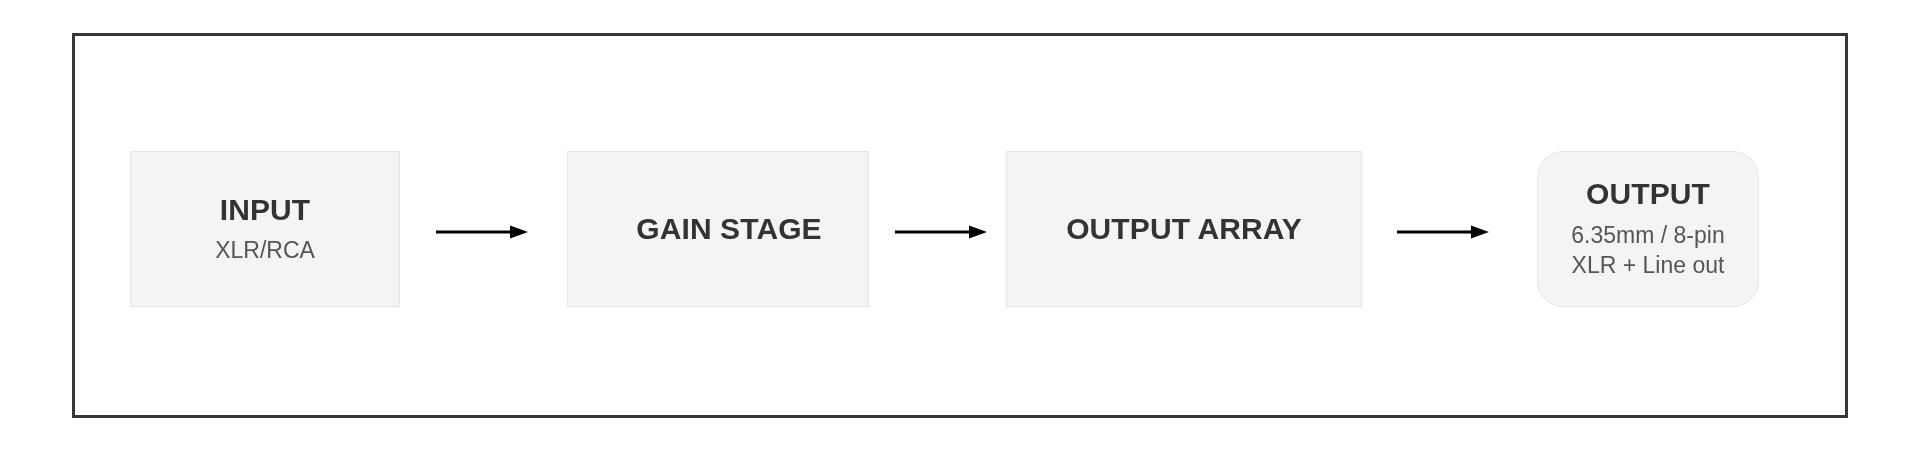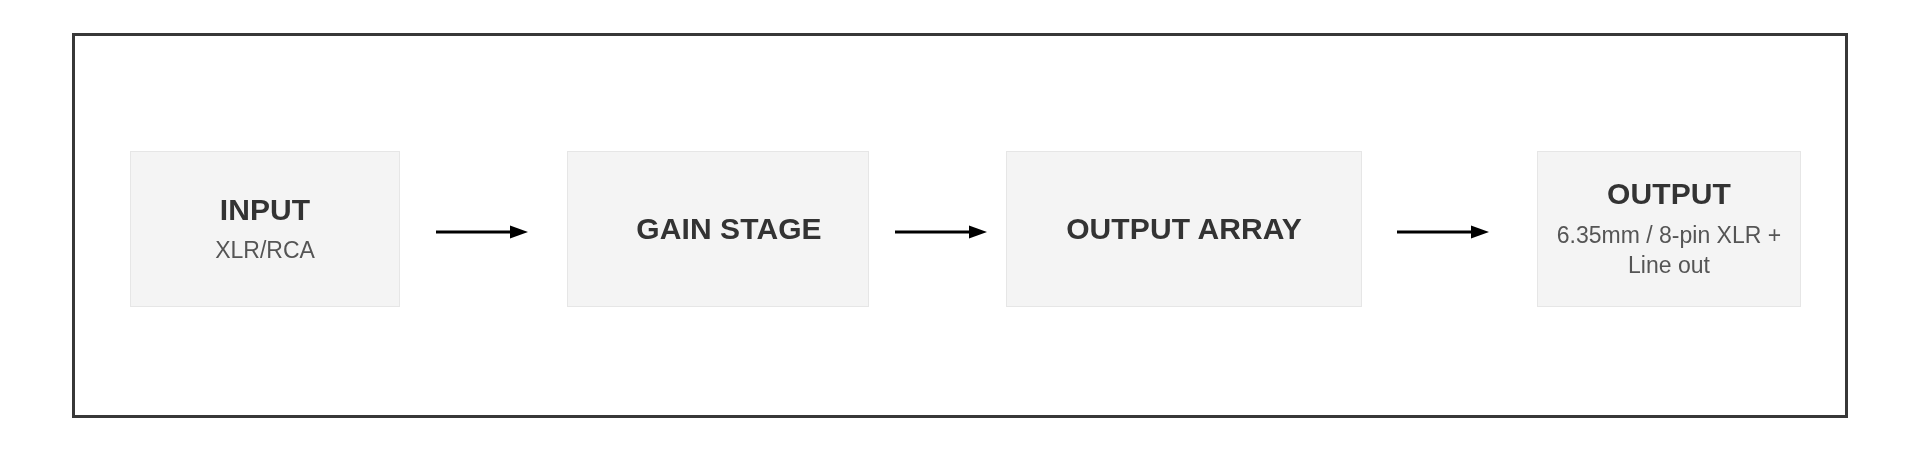--- a/index.html
+++ b/index.html
@@ -71,21 +71,21 @@
     font-weight: 400;
     color: #555555;
     line-height: 1.32;
     margin-top: 9px;
   }
 
   
   #stage-box-0 { left: 55px;   width: 270px; }   
   #stage-box-1 { left: 492px;  width: 302px; padding-left: 32px; }   
   #stage-box-2 { left: 931px;  width: 356px; }   
-  #stage-box-3 { left: 1462px; width: 264px; }   
+  #stage-box-3 { left: 1462px; width: 222px; border-radius: 26px; }   
 
   
   .flow-arrow {
     position: absolute;
     top: 186px;               
     height: 20px;
     display: block;
   }
   #flow-arrow-0 { left: 361px;  width: 92px; }   
   #flow-arrow-1 { left: 820px;  width: 92px; }   

